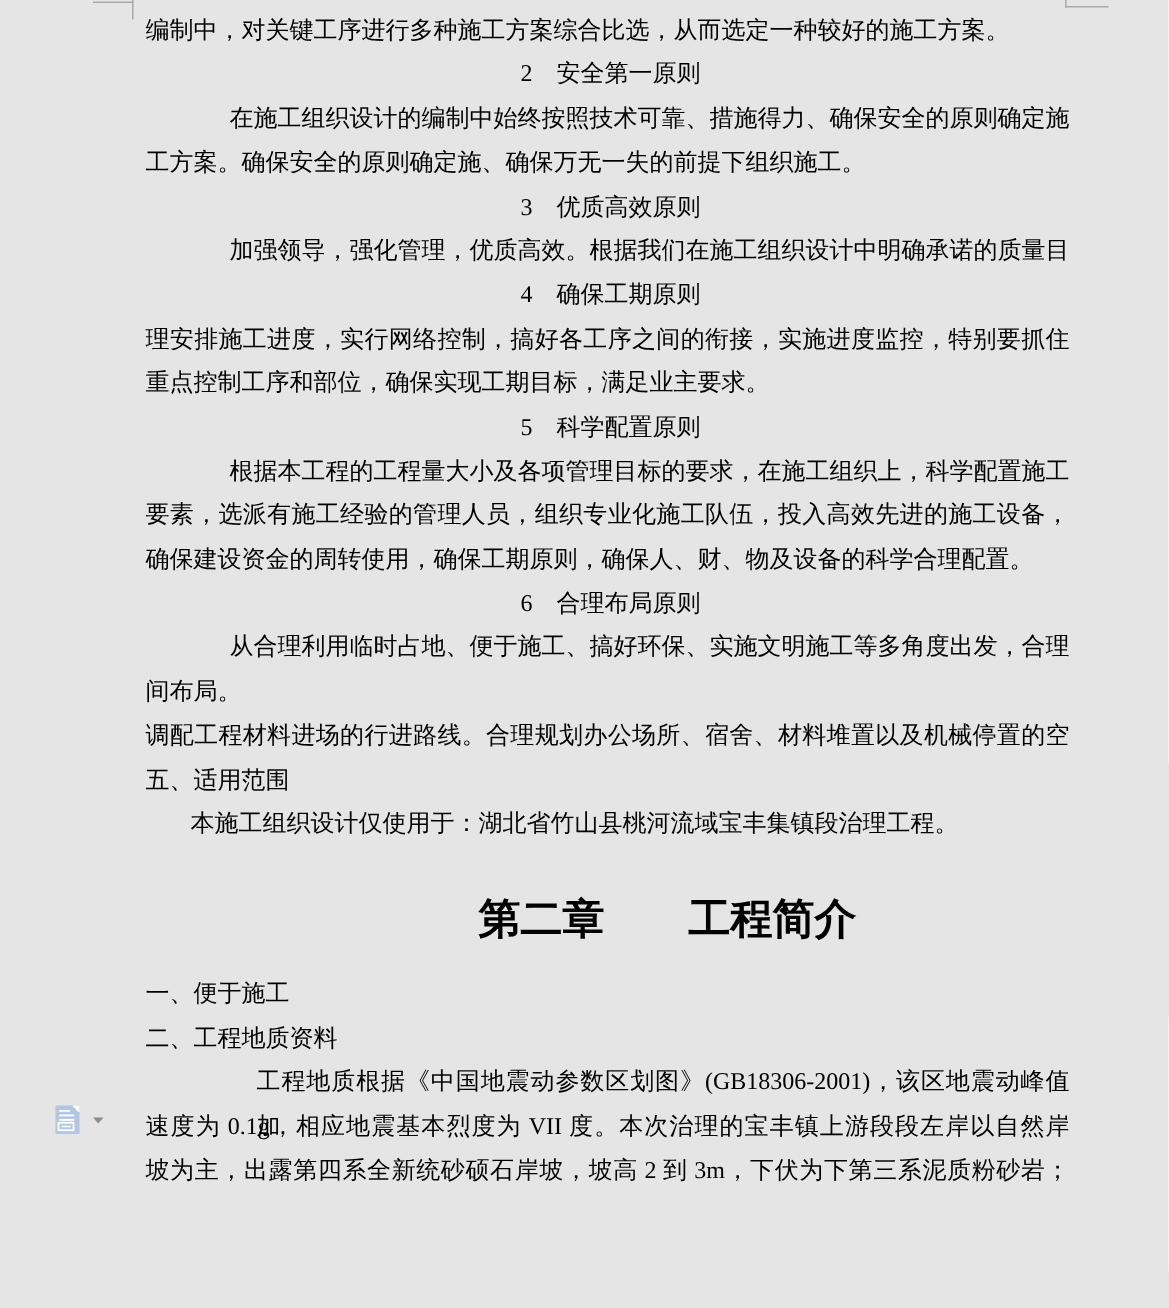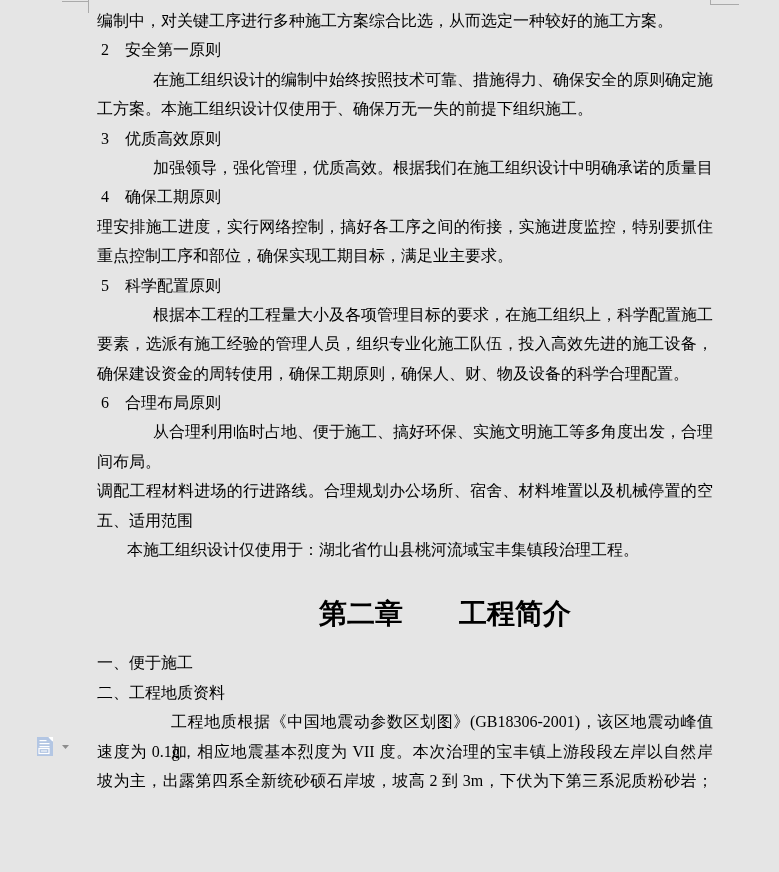--- a/index.html
+++ b/index.html
@@ -18,21 +18,21 @@
   }
   .line{
     height:29.4px;line-height:29.4px;
     font-size:16px;color:#000;
     white-space:nowrap;
   }
   .full{text-align:justify;text-align-last:justify;white-space:normal;}
   .first{padding-left:56px;}
   .ind2{padding-left:30px;}
   .ind4{padding-left:74px;}
-  .num{padding-left:4px;}
+  .num{padding-left:4px;text-align:center;}
   .chapter{
     height:40px;line-height:40px;
     margin-top:30px;margin-bottom:14px;
     font-size:28px;font-weight:bold;
     text-align:center;text-align-last:center;
     padding-left:80px;
     white-space:nowrap;
   }
   
   .mark{position:absolute;background:#aaaaaa;}
@@ -69,21 +69,21 @@
       <g>
         <path d="M27 10 L34 10 L30.5 14 Z" fill="#8d8d8d"></path>
       </g>
     </svg>
   </button>
 
   <div class="textcol">
       <div class="line">编制中，对关键工序进行多种施工方案综合比选，从而选定一种较好的施工方案。</div>
       <div class="line num">2　安全第一原则</div>
       <div class="line first full">在施工组织设计的编制中始终按照技术可靠、措施得力、确保安全的原则确定施</div>
-      <div class="line">工方案。本施工组织设计仅使用于、确保万无一失的前提下组织施工。</div>
+      <div class="line">工方案。确保安全的原则确定施、确保万无一失的前提下组织施工。</div>
       <div class="line num">3　优质高效原则</div>
       <div class="line first full">加强领导，强化管理，优质高效。根据我们在施工组织设计中明确承诺的质量目</div>
       <div class="line num">4　确保工期原则</div>
       <div class="line full">理安排施工进度，实行网络控制，搞好各工序之间的衔接，实施进度监控，特别要抓住</div>
       <div class="line">重点控制工序和部位，确保实现工期目标，满足业主要求。</div>
       <div class="line num">5　科学配置原则</div>
       <div class="line first full">根据本工程的工程量大小及各项管理目标的要求，在施工组织上，科学配置施工</div>
       <div class="line full">要素，选派有施工经验的管理人员，组织专业化施工队伍，投入高效先进的施工设备，</div>
       <div class="line">确保建设资金的周转使用，确保工期原则，确保人、财、物及设备的科学合理配置。</div>
       <div class="line num">6　合理布局原则</div>

